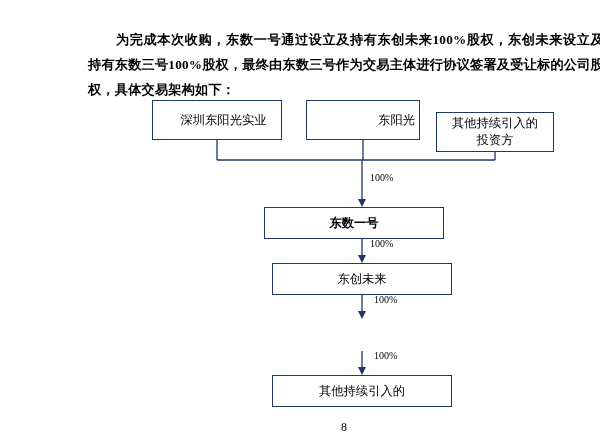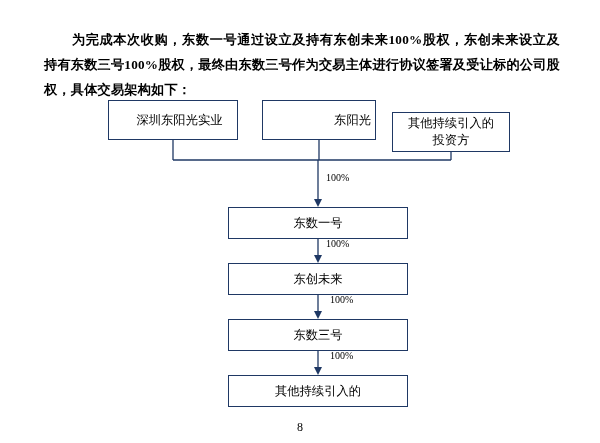--- a/index.html
+++ b/index.html
@@ -13,20 +13,21 @@
     font-family: "Liberation Serif", "DejaVu Serif", serif;
     color: #000000;
     overflow: hidden;
     position: relative;
   }
   .page {
     position: relative;
     width: 557px;
     height: 443px;
     box-sizing: border-box;
+    margin-left: 44px;
   }
   .para {
     position: absolute;
     left: 44px;
     top: 14px;
     width: 516px;
     font-size: 13.2px;
     line-height: 25px;
     text-align: justify;
     text-indent: 28px;
@@ -55,21 +56,21 @@
     font-family: "Liberation Serif", "DejaVu Serif", serif;
   }
   .node .inner {
     padding: 0 4px;
   }
   
   #node-shenzhen { left: 108px; top: 8px;  width: 130px; height: 40px; padding-left: 13px; }
   #node-dongyang { left: 262px; top: 8px;  width: 114px; height: 40px; justify-content: flex-end; }
   #node-other    { left: 392px; top: 20px;  width: 118px; height: 40px; }
   
-  #node-dsyh  { left: 228px; top: 115px; width: 180px; height: 32px; }
+  #node-dsyh  { left: 220px; top: 115px; width: 180px; height: 32px; font-weight: bold; }
   #node-dcwl  { left: 228px; top: 171px; width: 180px; height: 32px; }
   #node-dssh  { left: 228px; top: 227px; width: 180px; height: 32px; }
   #node-target{ left: 228px; top: 283px; width: 180px; height: 32px; }
 
   .label {
     position: absolute;
     font-size: 10px;
     font-family: "Liberation Serif", "DejaVu Serif", serif;
     color: #000000;
     white-space: nowrap;
@@ -145,23 +146,20 @@
       <span class="inner" style="white-space:pre-line;">其他持续引入的
 投资方</span>
     </div>
 
     <div class="node" id="node-dsyh">
       <span class="inner">东数一号</span>
     </div>
     <div class="node" id="node-dcwl">
       <span class="inner">东创未来</span>
     </div>
-    <div class="node" id="node-dssh">
-      <span class="inner">东数三号</span>
-    </div>
     <div class="node" id="node-target">
       <span class="inner">其他持续引入的</span>
     </div>
 
     <span class="label" id="lbl-1">100%</span>
     <span class="label" id="lbl-2">100%</span>
     <span class="label" id="lbl-3">100%</span>
     <span class="label" id="lbl-4">100%</span>
 
   </div>

